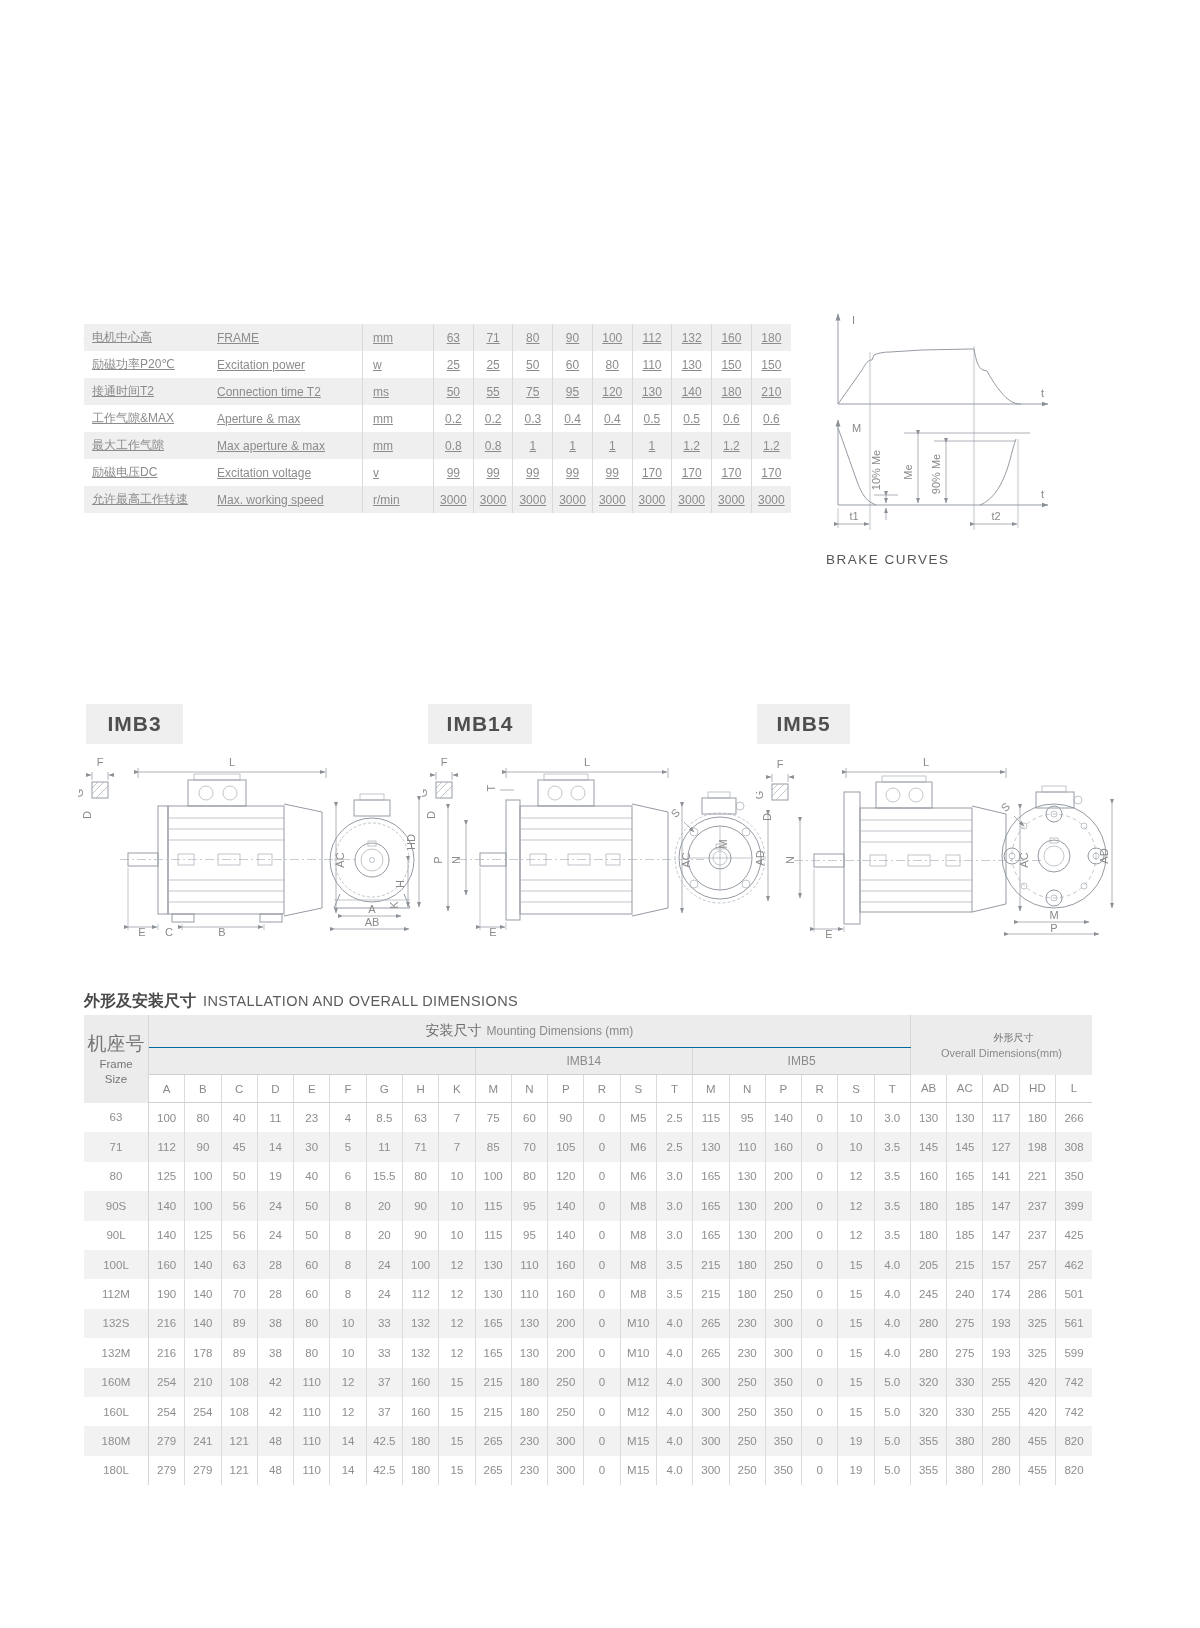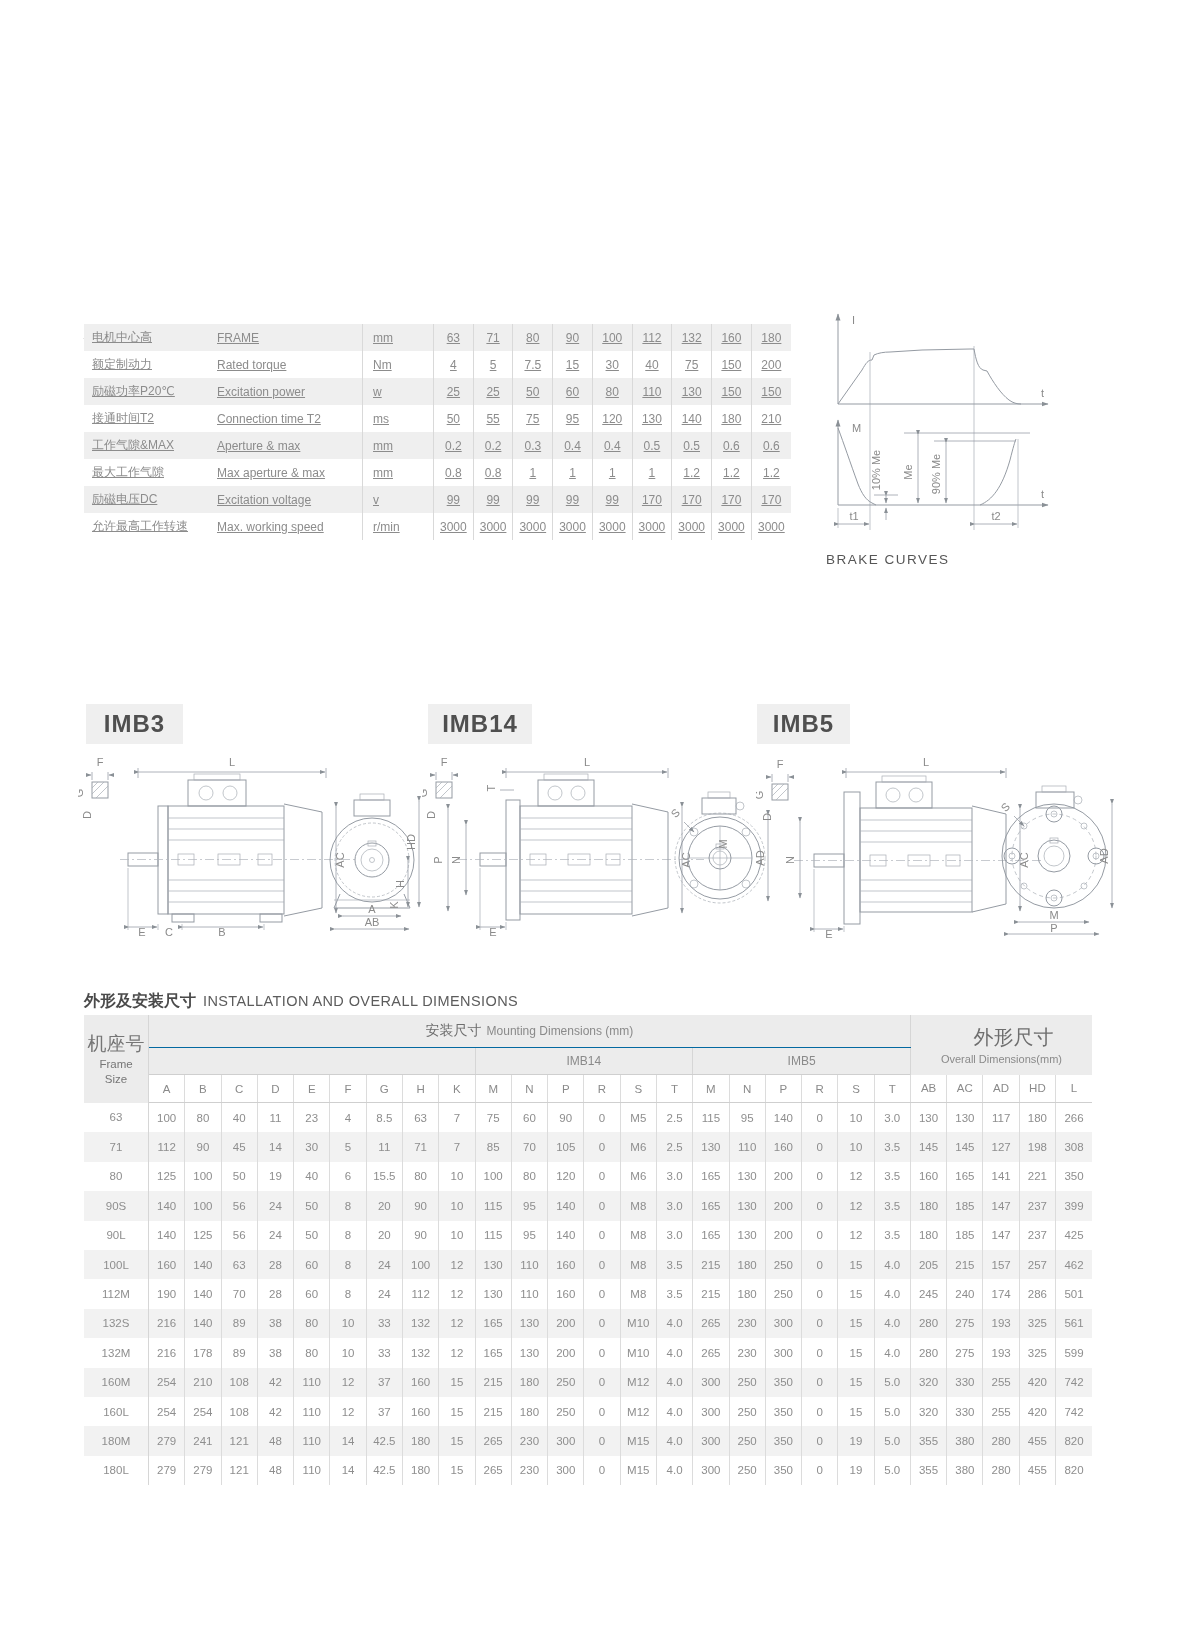--- a/index.html
+++ b/index.html
@@ -24,21 +24,21 @@
   .bt-unit{width:56px;text-align:left;padding-left:10px !important;border-left:1px solid #d9d9d9;}
   .bt-val{text-align:center;border-left:1px solid #d9d9d9;}
 
   
   .curves-wrap{position:absolute;left:822px;top:300px;width:250px;}
   .curves-caption{position:absolute;left:826px;top:552px;width:240px;
     font-size:13.5px;color:#565656;letter-spacing:1.5px;}
 
   
   .imb-tag{position:absolute;top:704px;height:40px;background:#efefef;color:#4f4f4f;
-    font-weight:bold;font-size:24px;letter-spacing:1px;
+    font-weight:bold;font-size:21px;letter-spacing:1px;
     display:flex;align-items:center;justify-content:center;}
   #tag-imb3{left:86px;width:97px;}
   #tag-imb14{left:428px;width:104px;}
   #tag-imb5{left:757px;width:93px;}
 
   .diag{position:absolute;top:742px;}
   #diag-imb3{left:78px;}
   #diag-imb14{left:422px;}
   #diag-imb5{left:756px;}
   .diag svg{display:block;}
@@ -54,21 +54,21 @@
     border-collapse:collapse;table-layout:fixed;font-size:11.5px;color:#8e8e8e;
   }
   .dim-table th{font-weight:normal;}
   .dt-framehead{width:62px;background:#ececec;color:#767676;border-right:1px solid #d6d6d6;}
   .dt-framehead .cnf{font-size:19px;}
   .dt-framehead .en{font-size:11.5px;line-height:15px;}
   .dt-mount{background:#ececec;height:30px;border-bottom:1px solid #0369a1;}
   .dt-mount .cn{font-size:14px;color:#6e6e6e;}
   .dt-mount .en{font-size:12px;color:#8a8a8a;margin-left:5px;}
   .dt-overall{background:#ececec;border-left:1px solid #d6d6d6;}
-  .dt-overall .cn{font-size:20px;color:#6e6e6e;padding-left:24px;}
+  .dt-overall .cn{font-size:10px;color:#6e6e6e;padding-left:24px;}
   .dt-overall .en{font-size:11px;color:#8a8a8a;margin-top:2px;}
   .dt-blank{background:#ececec;border-bottom:1px solid #cfcfcf;height:24px;}
   .dt-imb{background:#ececec;border-bottom:1px solid #cfcfcf;border-left:1px solid #d6d6d6;
     font-size:12px;color:#8a8a8a;}
   #letters-row td{height:25px;text-align:center;background:#ffffff;color:#8a8a8a;
     border-left:1px solid #dcdcdc;border-bottom:1px solid #cfcfcf;font-size:11.5px;}
   #letters-row td:first-child{border-left:none;}
   .dim-table tbody td{height:27.4px;text-align:center;}
   .dim-table tbody tr:nth-child(even){background:#f2f2f2;}
   .dt-frame{border-right:1px solid #d6d6d6;}
@@ -89,34 +89,20 @@
         <td class="bt-unit">mm</td>
         <td class="bt-val">63</td>
         <td class="bt-val">71</td>
         <td class="bt-val">80</td>
         <td class="bt-val">90</td>
         <td class="bt-val">100</td>
         <td class="bt-val">112</td>
         <td class="bt-val">132</td>
         <td class="bt-val">160</td>
         <td class="bt-val">180</td>
-      </tr>
-      <tr>
-        <td class="bt-cn">额定制动力</td>
-        <td class="bt-en">Rated torque</td>
-        <td class="bt-unit">Nm</td>
-        <td class="bt-val">4</td>
-        <td class="bt-val">5</td>
-        <td class="bt-val">7.5</td>
-        <td class="bt-val">15</td>
-        <td class="bt-val">30</td>
-        <td class="bt-val">40</td>
-        <td class="bt-val">75</td>
-        <td class="bt-val">150</td>
-        <td class="bt-val">200</td>
       </tr>
       <tr>
         <td class="bt-cn">励磁功率P20℃</td>
         <td class="bt-en">Excitation power</td>
         <td class="bt-unit">w</td>
         <td class="bt-val">25</td>
         <td class="bt-val">25</td>
         <td class="bt-val">50</td>
         <td class="bt-val">60</td>
         <td class="bt-val">80</td>

